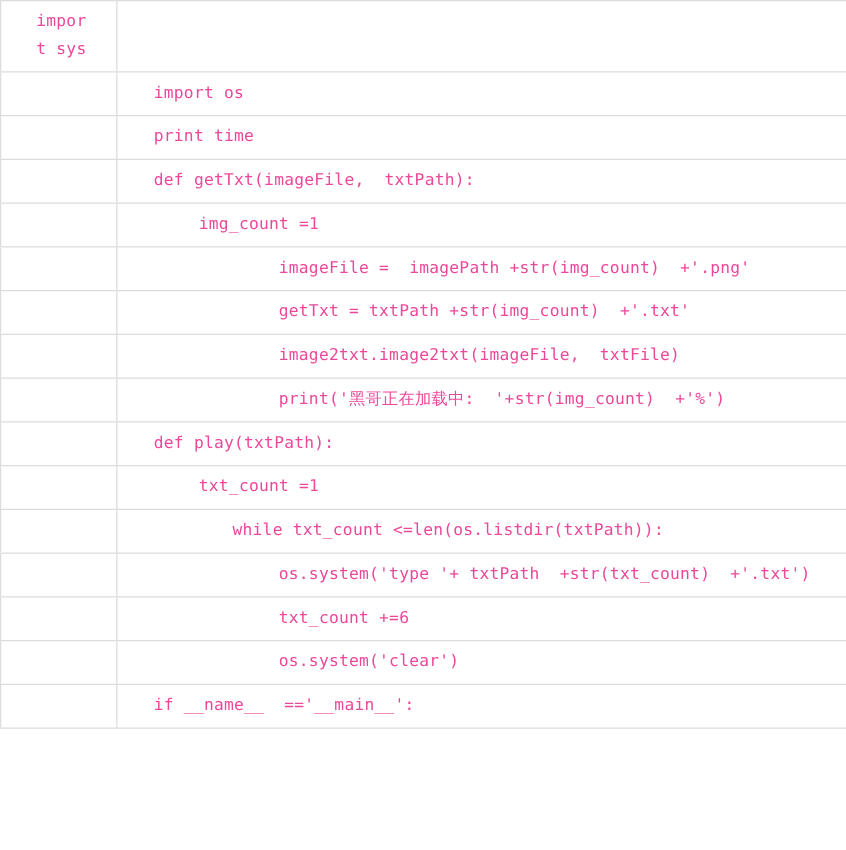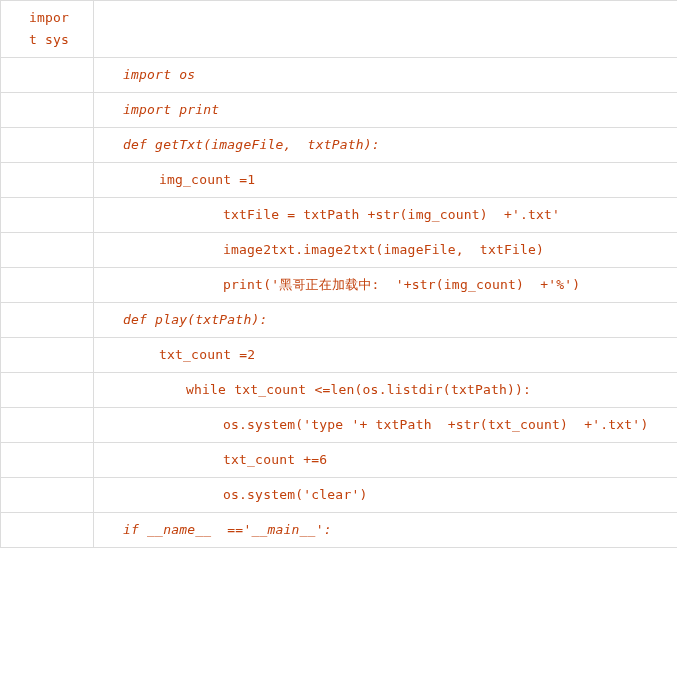--- a/index.html
+++ b/index.html
@@ -36,32 +36,32 @@
     padding: 6px 4px 6px 0;
   }
   td.cell-right {
     padding: 6px 6px 6px 0;
   }
 
   .line {
     font-family: "DejaVu Sans Mono", "Liberation Mono", monospace;
     font-size: 13px;
     line-height: 22px;
-    color: #c2410c;
+    color: #ec4899;
     white-space: pre-wrap;
     word-break: break-word;
     letter-spacing: 0.2px;
   }
   .line-left {
     width: 44px;
     margin-left: 28px;
   }
 
   
-  .ind-0 { padding-left: 29px; font-style: italic; }
+  .ind-0 { padding-left: 29px; }
   .ind-1 { padding-left: 65px; }
   .ind-2 { padding-left: 92px; }
   .ind-3 { padding-left: 129px; }
 </style>
 </head>
 <body>
 
 <table class="code-table">
   <colgroup>
     <col class="col-left">
@@ -83,44 +83,50 @@
       <td class="cell-left"></td>
       <td class="cell-right">
         <div class="line ind-0">import os</div>
       </td>
     </tr>
 
 
     <tr>
       <td class="cell-left"></td>
       <td class="cell-right">
-        <div class="line ind-0">import print</div>
+        <div class="line ind-0">print time</div>
       </td>
     </tr>
 
     <tr>
       <td class="cell-left"></td>
       <td class="cell-right">
         <div class="line ind-0">def getTxt(imageFile,  txtPath):</div>
       </td>
     </tr>
 
     <tr>
       <td class="cell-left"></td>
       <td class="cell-right">
         <div class="line ind-1">img_count =1</div>
       </td>
     </tr>
 
 
+    <tr>
+      <td class="cell-left"></td>
+      <td class="cell-right">
+        <div class="line ind-3">imageFile =  imagePath +str(img_count)  +'.png'</div>
+      </td>
+    </tr>
 
     <tr>
       <td class="cell-left"></td>
       <td class="cell-right">
-        <div class="line ind-3">txtFile = txtPath +str(img_count)  +'.txt'</div>
+        <div class="line ind-3">getTxt = txtPath +str(img_count)  +'.txt'</div>
       </td>
     </tr>
 
     <tr>
       <td class="cell-left"></td>
       <td class="cell-right">
         <div class="line ind-3">image2txt.image2txt(imageFile,  txtFile)</div>
       </td>
     </tr>
 
@@ -135,21 +141,21 @@
     <tr>
       <td class="cell-left"></td>
       <td class="cell-right">
         <div class="line ind-0">def play(txtPath):</div>
       </td>
     </tr>
 
     <tr>
       <td class="cell-left"></td>
       <td class="cell-right">
-        <div class="line ind-1">txt_count =2</div>
+        <div class="line ind-1">txt_count =1</div>
       </td>
     </tr>
 
     <tr>
       <td class="cell-left"></td>
       <td class="cell-right">
         <div class="line ind-2">while txt_count &lt;=len(os.listdir(txtPath)):</div>
       </td>
     </tr>
 

